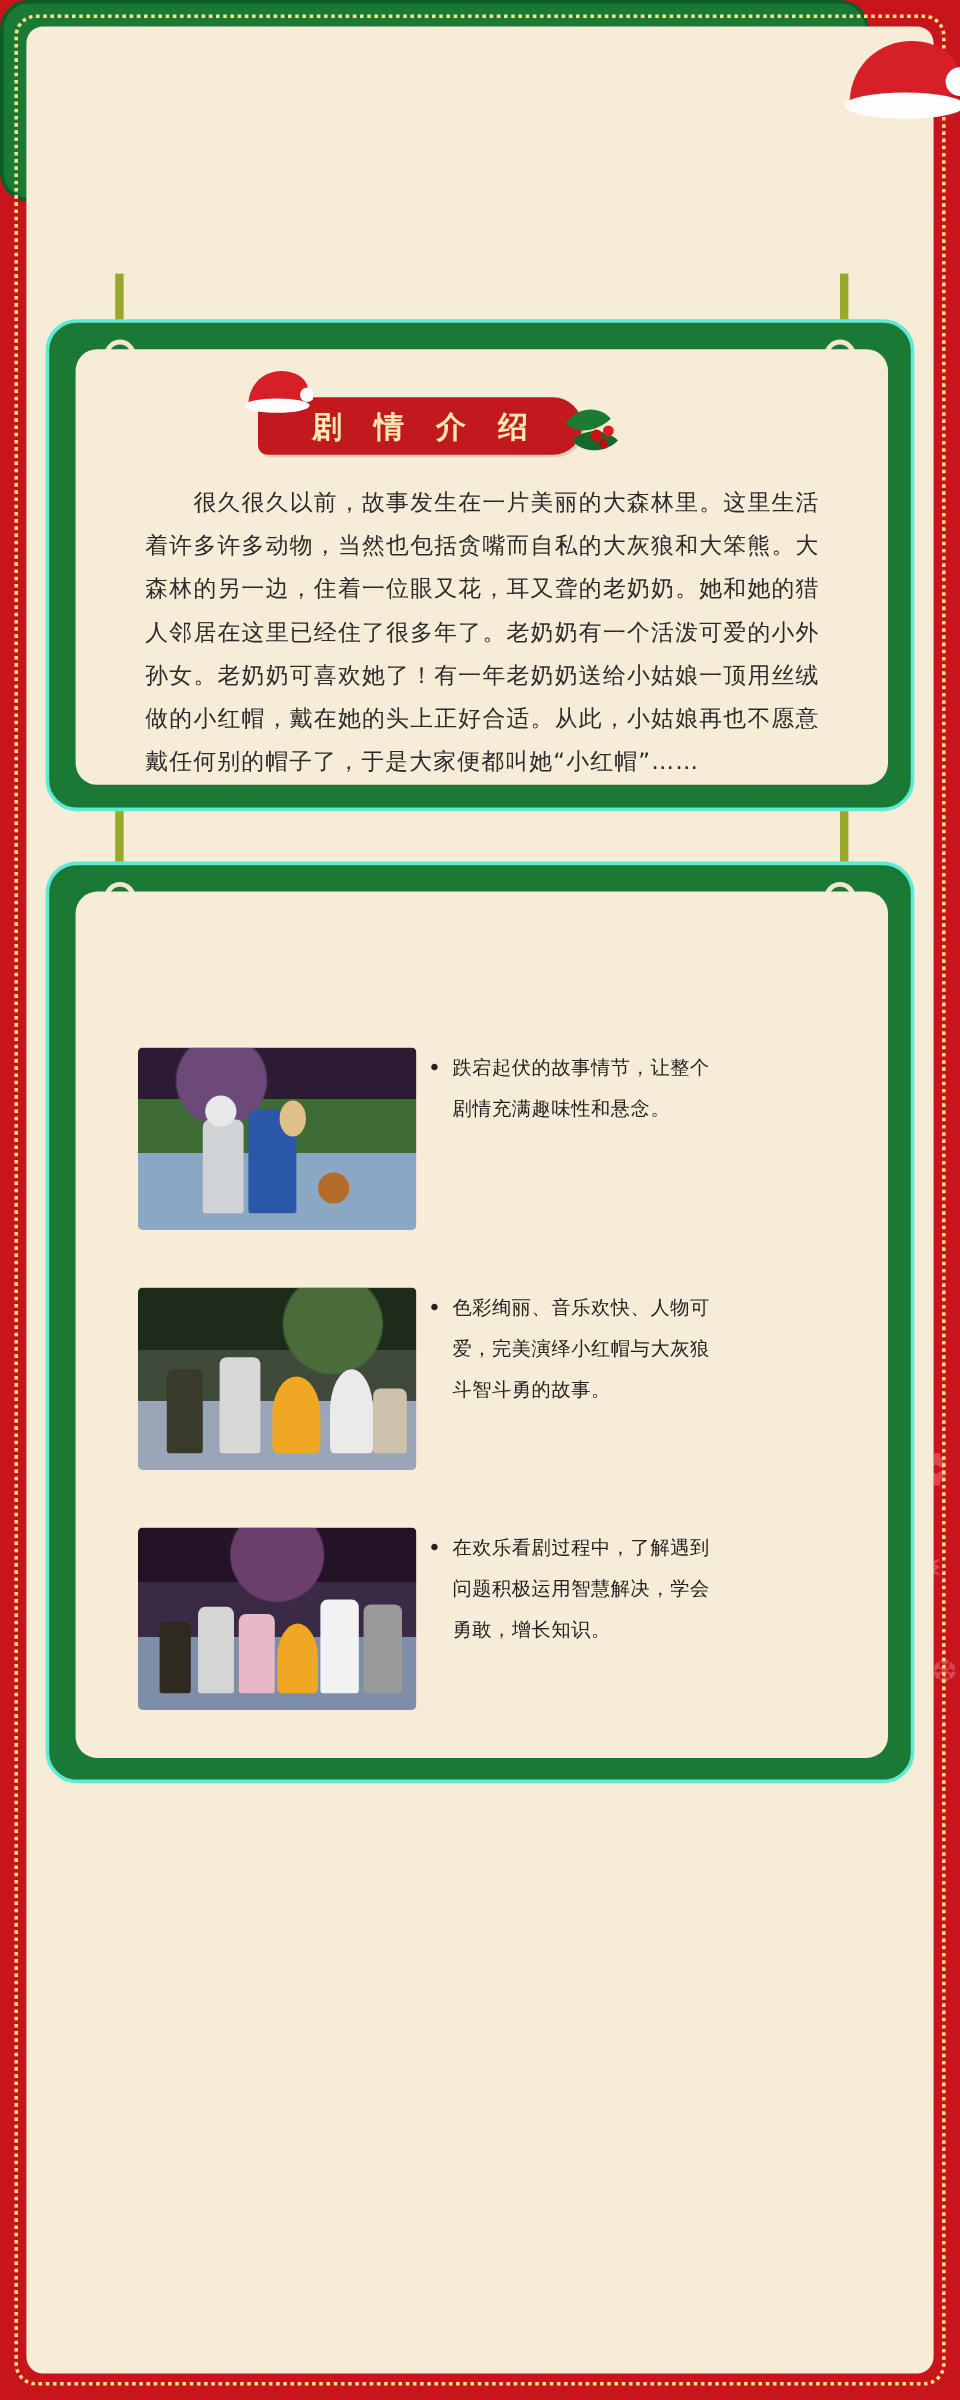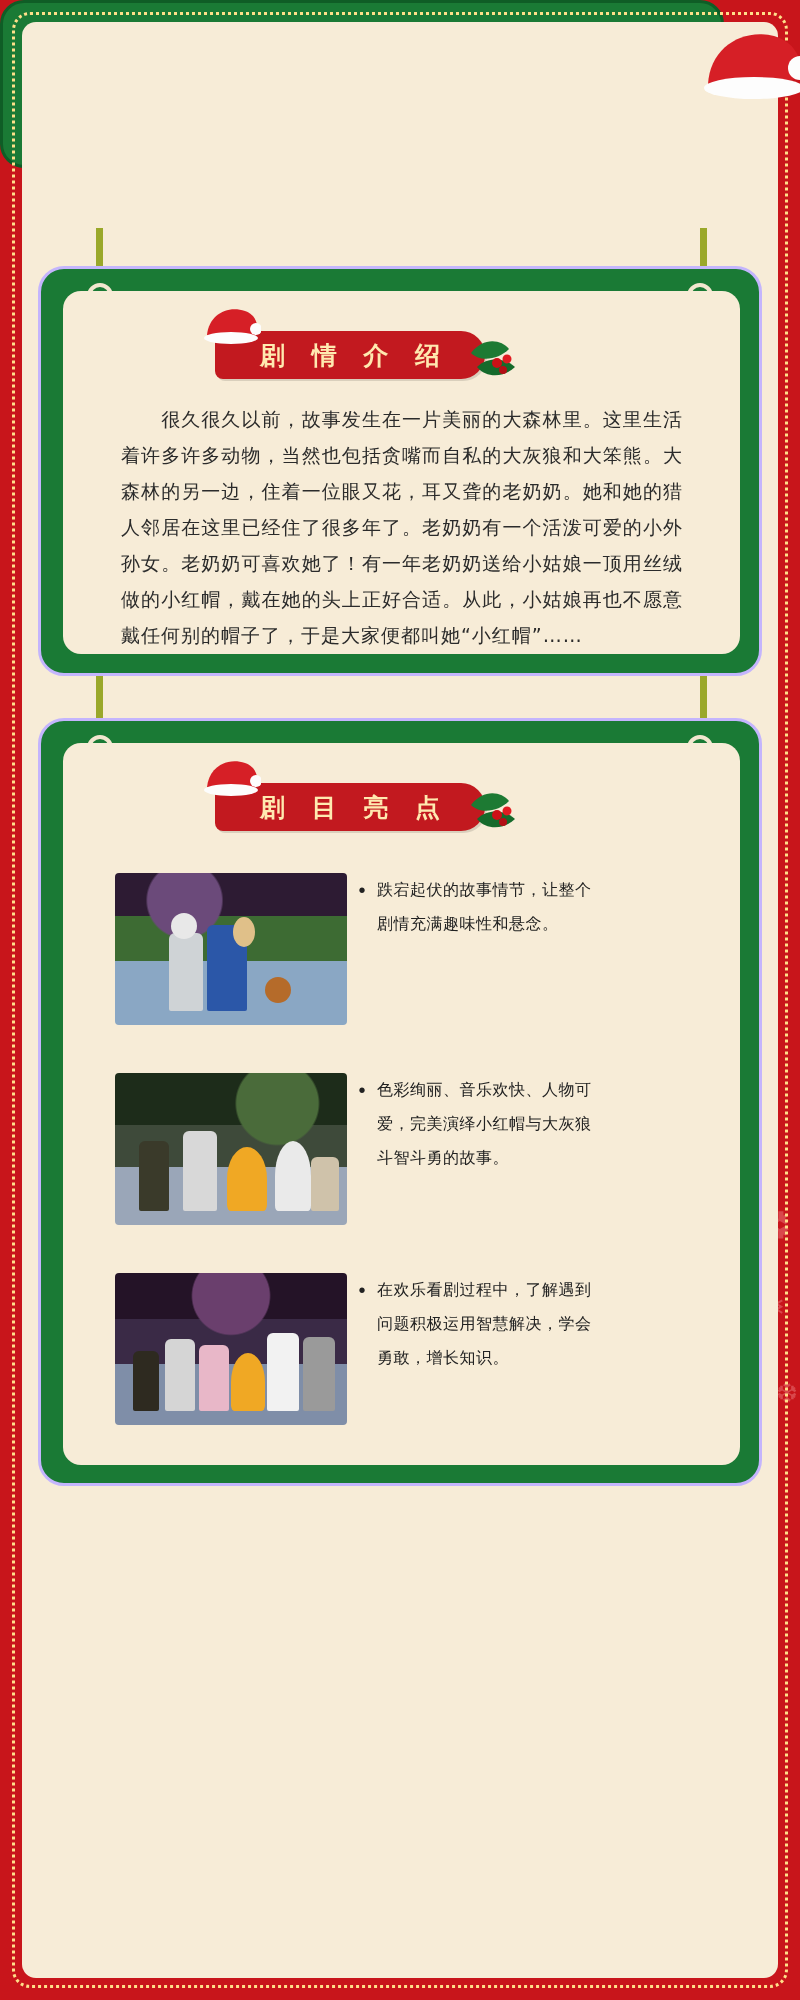--- a/index.html
+++ b/index.html
@@ -24,21 +24,21 @@
     line-height: 1;
     user-select: none;
     pointer-events: none;
   }
 
   
   .panel {
     position: absolute;
     background: #1a7a35;
     border-radius: 26px;
-    border: 3px solid #c4b5fd;
+    border: 3px solid #5eead4;
   }
   .panel-inner {
     position: absolute;
     background: #f7ecd7;
     border-radius: 18px;
   }
 
   
   #title-panel {
     left: 38px;
@@ -248,35 +248,20 @@
     <circle cx="46" cy="68" r="8" fill="#e0a900"></circle>
     <path d="M62 64 C62 44 76 34 84 34 C92 34 106 44 106 64 L110 72 L58 72 Z" fill="#f7d23a"></path>
     <circle cx="84" cy="80" r="8" fill="#e0a900"></circle>
   </svg>
 
   <div class="panel" id="sec2">
     <div class="knob" style="left:46px; top:14px;"></div>
     <div class="knob" style="right:46px; top:14px;"></div>
     <div class="panel-inner">
 
-      <div class="ribbon" style="left:152px; top:40px; width:270px;">
-        <svg class="santa-hat" viewBox="0 0 60 42">
-          <path d="M6 32 C8 12 26 2 44 8 C56 12 58 24 55 32 L24 38 Z" fill="#d61f26"></path>
-          <ellipse cx="30" cy="35" rx="27" ry="6" fill="#fdfdfd"></ellipse>
-          <circle cx="55" cy="26" r="6" fill="#fdfdfd"></circle>
-        </svg>
-        <span>剧 目 亮 点</span>
-        <svg class="holly" viewBox="0 0 54 50">
-          <path d="M4 20 C16 4 34 6 42 16 C32 26 14 30 4 20 Z" fill="#1d7a33"></path>
-          <path d="M10 34 C22 22 40 26 48 34 C38 44 20 46 10 34 Z" fill="#156a2b"></path>
-          <circle cx="30" cy="30" r="5" fill="#cc1016"></circle>
-          <circle cx="40" cy="26" r="4.5" fill="#e11b21"></circle>
-          <circle cx="36" cy="37" r="4" fill="#b30f15"></circle>
-        </svg>
-      </div>
 
       <div class="hl-row" style="left:52px; top:130px;">
         <div class="hl-photo stage1">
           <div class="fig" style="left:54px; width:34px; height:78px; background:#cfd3d6;"></div>
           <div class="fig" style="left:92px; width:40px; height:86px; background:#2b57a8;"></div>
           <div class="fig" style="left:118px; width:22px; height:30px; background:#e0c089; bottom:78px; border-radius:50%;"></div>
           <div class="fig" style="left:56px; width:26px; height:26px; background:#e8e8e8; bottom:86px; border-radius:50%;"></div>
           <div class="fig" style="left:150px; width:26px; height:26px; background:#b56b2a; bottom:22px; border-radius:50%;"></div>
         </div>
         <div class="hl-bullet">•</div>

